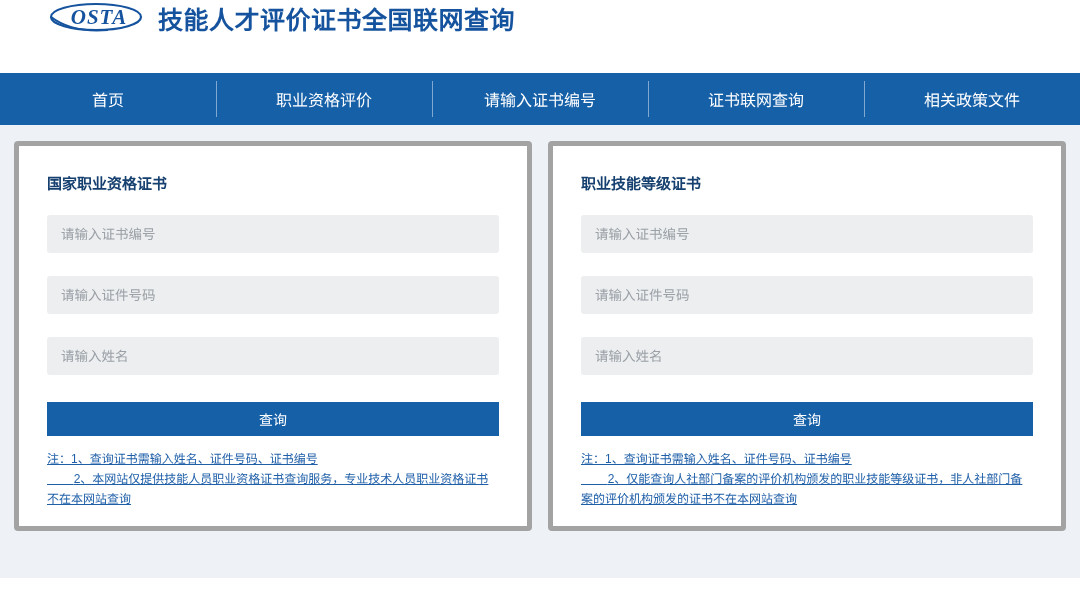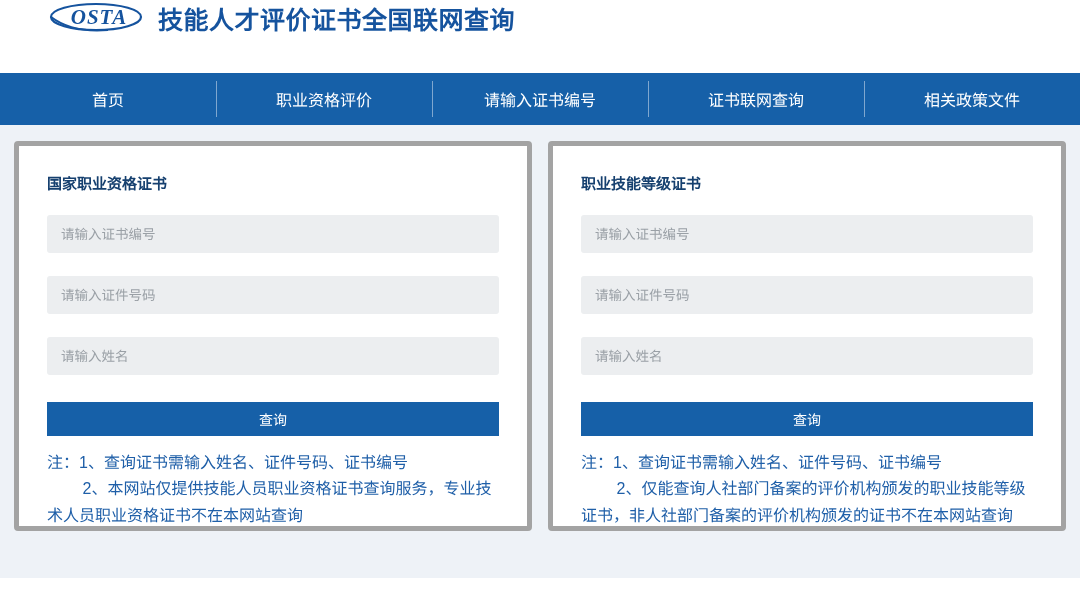--- a/index.html
+++ b/index.html
@@ -127,23 +127,24 @@
     color: #ffffff;
     border: none;
     border-radius: 0;
     font-size: 14px;
     cursor: pointer;
     font-family: "Liberation Sans", "DejaVu Sans", sans-serif;
     margin-top: 4px;
   }
   .note {
     margin-top: 14px;
-    font-size: 16px;
+    font-size: 12px;
     color: #1f5fa8;
     line-height: 1.65;
+    text-decoration: underline;
   }
   .note-line { white-space: pre-wrap; }
 
   
   .watermark {
     position: absolute;
     right: 36px;
     bottom: 24px;
     display: flex;
     align-items: center;

